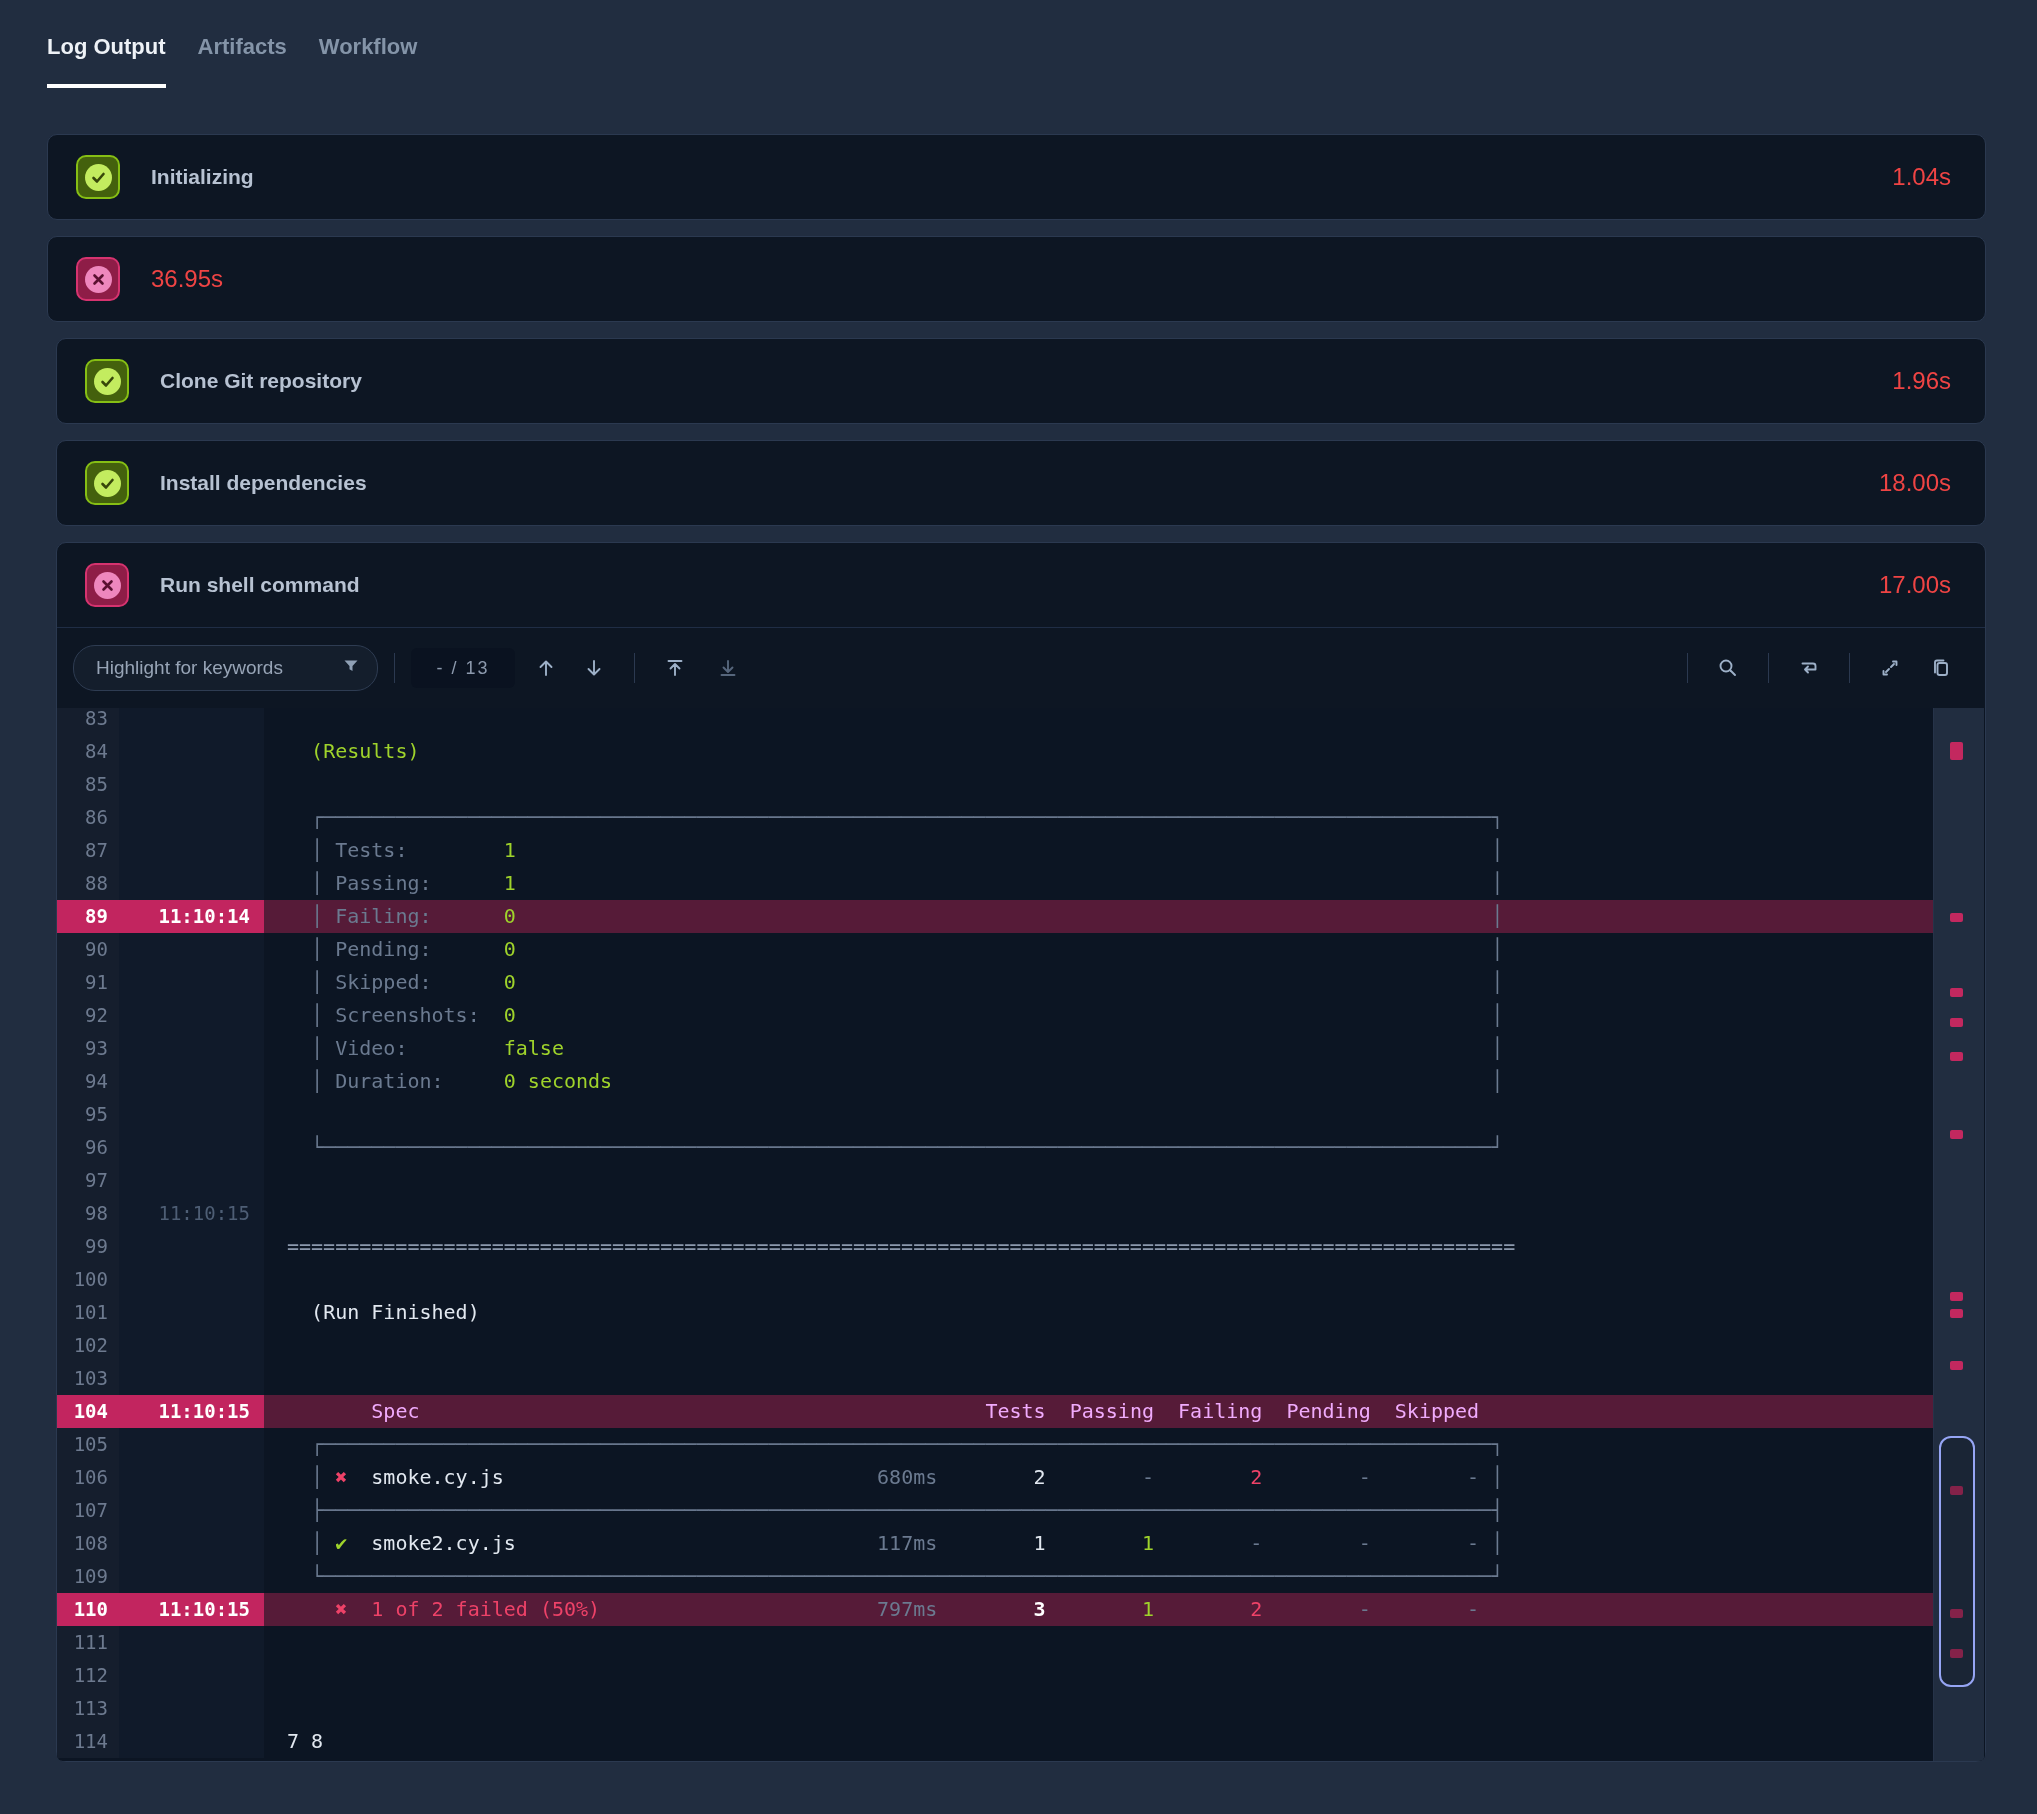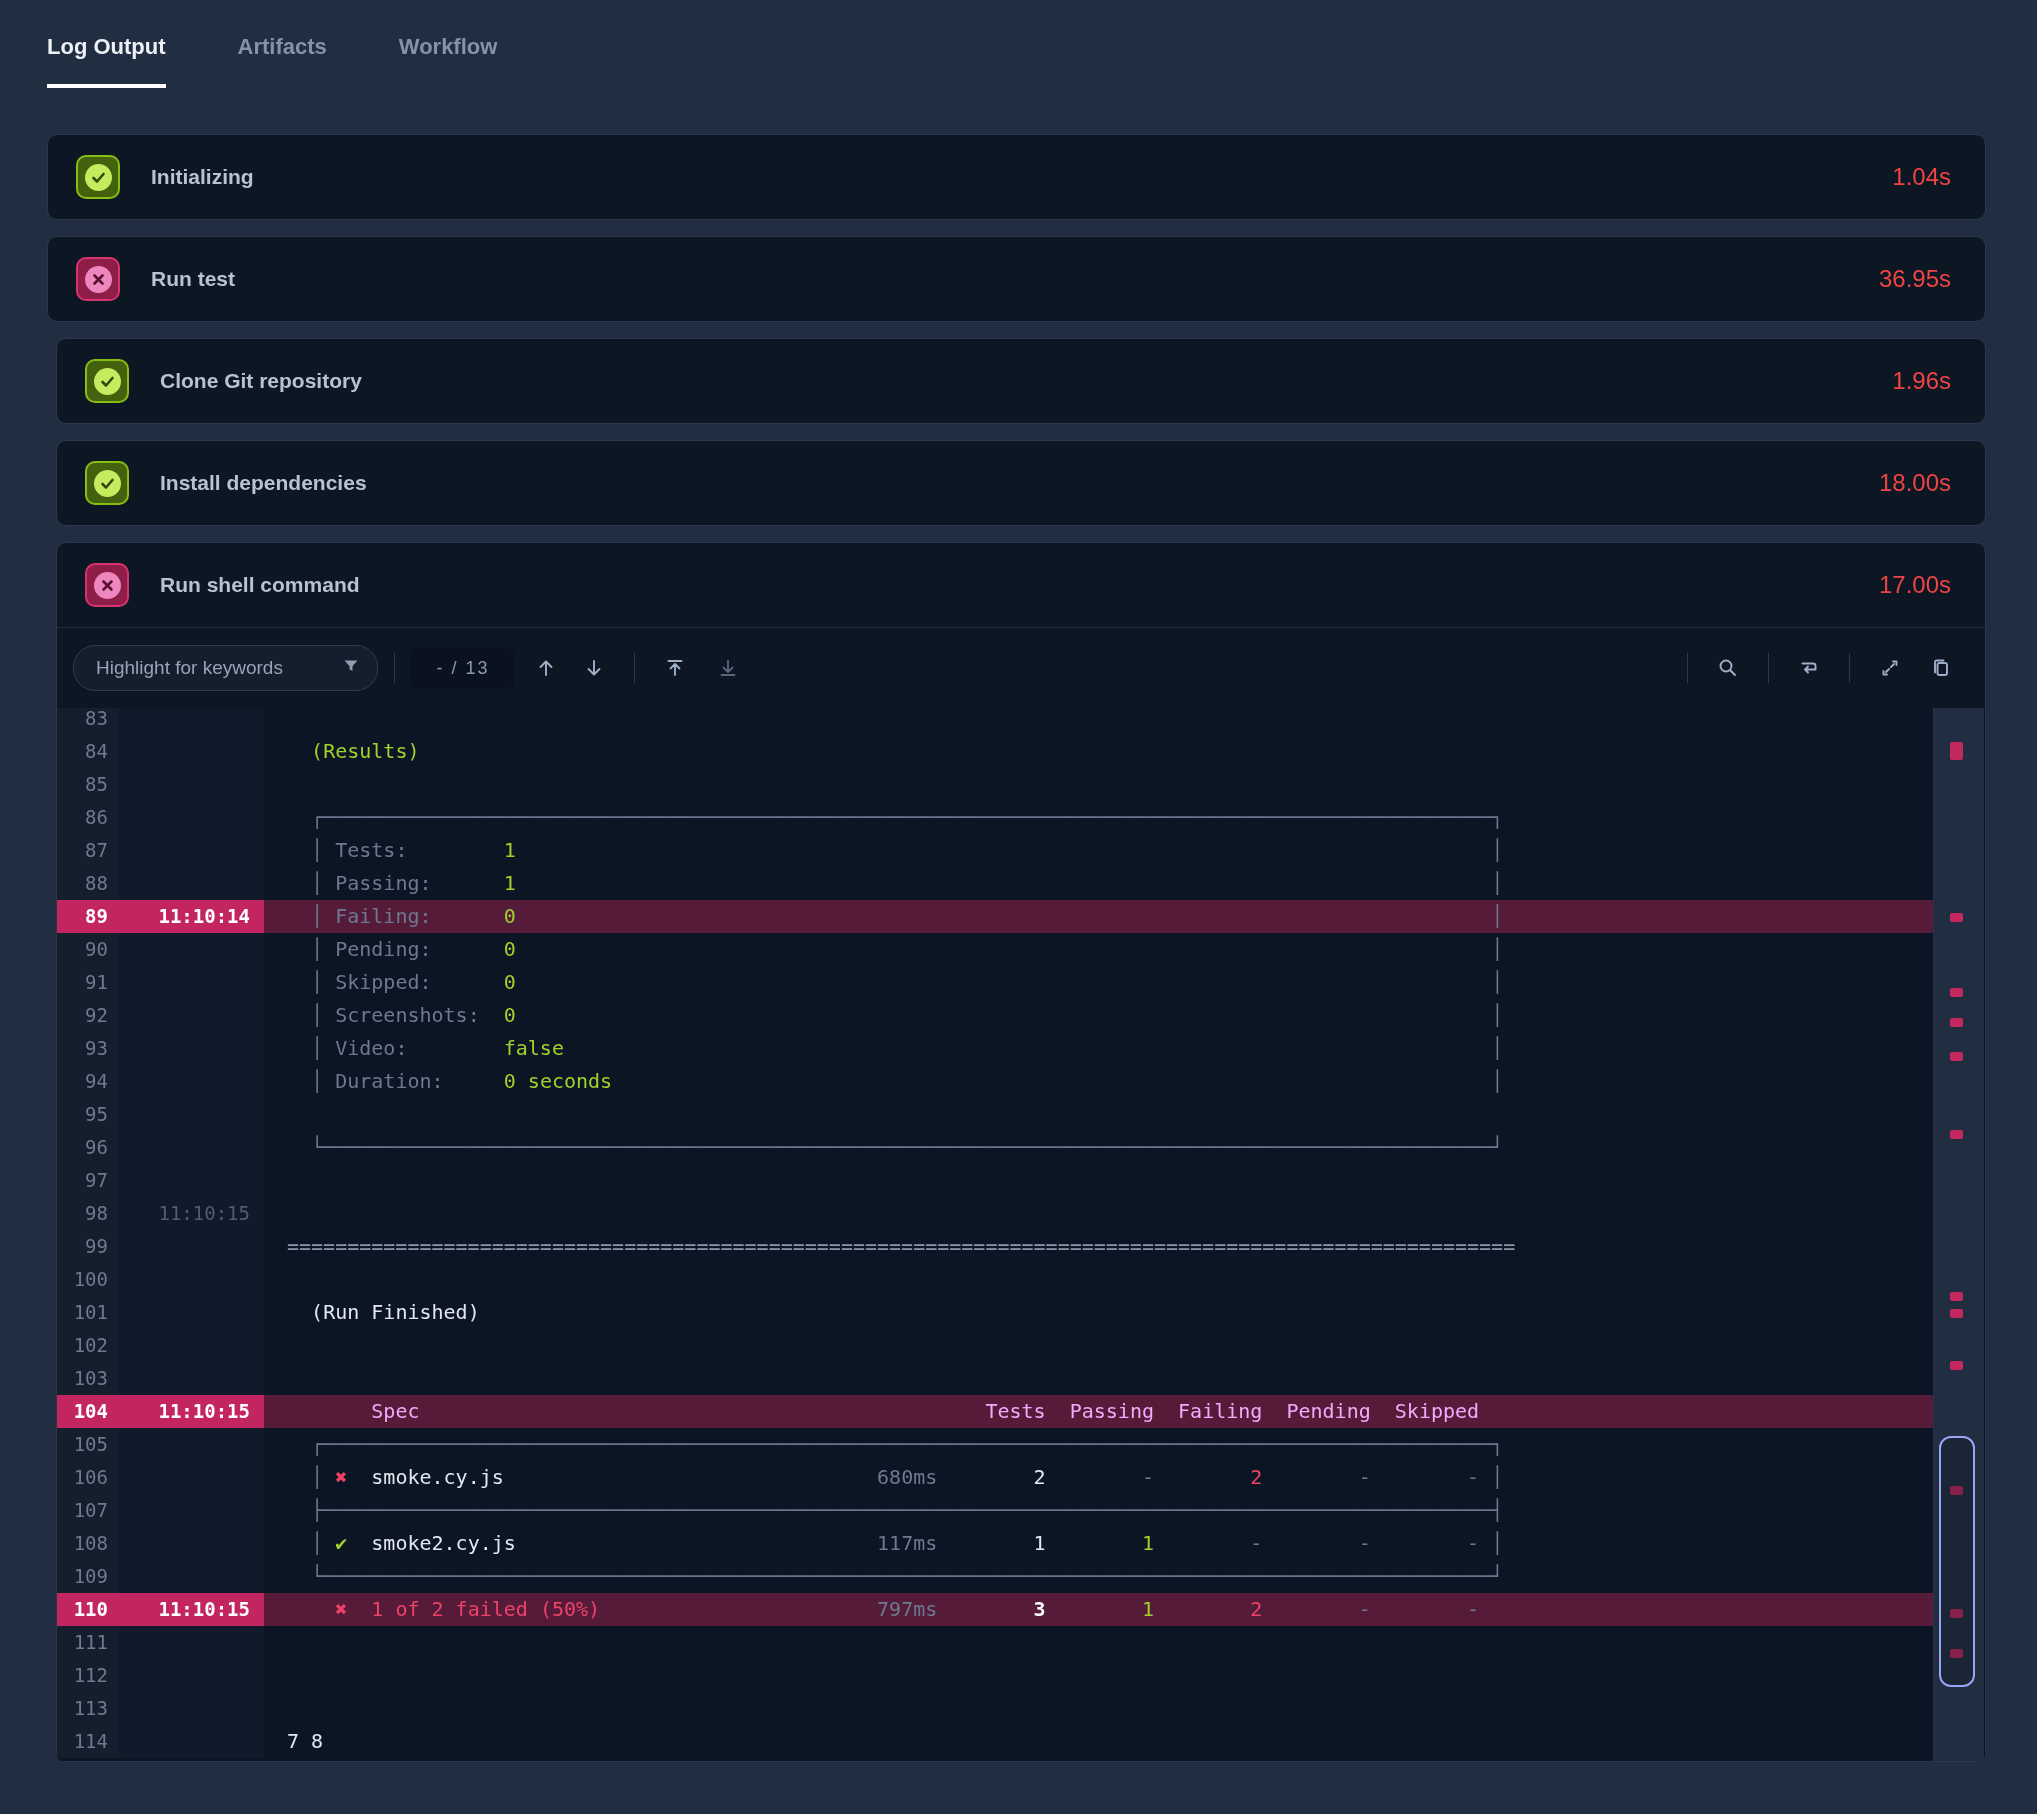--- a/index.html
+++ b/index.html
@@ -1,20 +1,20 @@
 <!DOCTYPE html>
 <html><head>
 <meta charset="utf-8">
 <style>
   html,body{margin:0;padding:0;width:2038px;height:1815px;overflow:hidden;
     background:#212d40;font-family:"Liberation Sans",sans-serif;}
   .page{position:relative;width:2038px;height:1815px;}
 
   
-  .tabs{display:flex;gap:72px;padding:34px 0 0 47px;}
+  .tabs{display:flex;gap:32px;padding:34px 0 0 47px;}
   .tab{font-size:22px;font-weight:bold;color:#8494a8;padding-bottom:24px;cursor:pointer;}
   .tab.active{color:#eef2f7;border-bottom:4px solid #fff;}
 
   
   .cards{margin-top:46px;}
   .card{background:#0d1623;border:1px solid #2b3950;border-radius:10px;
         margin:0 52px 16px 47px;}
   .card.indent{margin-left:56px;}
   .card-header{height:84px;display:flex;align-items:center;padding:0 34px 0 28px;cursor:pointer;}
   .status-icon{width:40px;height:40px;border-radius:10px;flex:0 0 auto;
@@ -96,21 +96,20 @@
 
     <div class="card">
       <div class="card-header">
         <span class="status-icon failed">
           <span class="status-circle">
               <svg width="17" height="17" viewBox="0 0 17 17">
                 <path d="M4.5 4.5 L12.5 12.5 M12.5 4.5 L4.5 12.5" stroke="#5a1030" stroke-width="2.6" fill="none" stroke-linecap="round"></path>
               </svg>
             </span>
         </span>
-        <span class="card-label">Run test</span>
         <span class="card-duration">36.95s</span>
       </div>
     </div>
 
     <div class="card indent">
       <div class="card-header">
         <span class="status-icon passed">
           <span class="status-circle">
               <svg width="17" height="17" viewBox="0 0 17 17">
                 <path d="M3.5 9 L7 12.5 L13.5 5" stroke="#37470a" stroke-width="2.6" fill="none" stroke-linecap="round" stroke-linejoin="round"></path>

